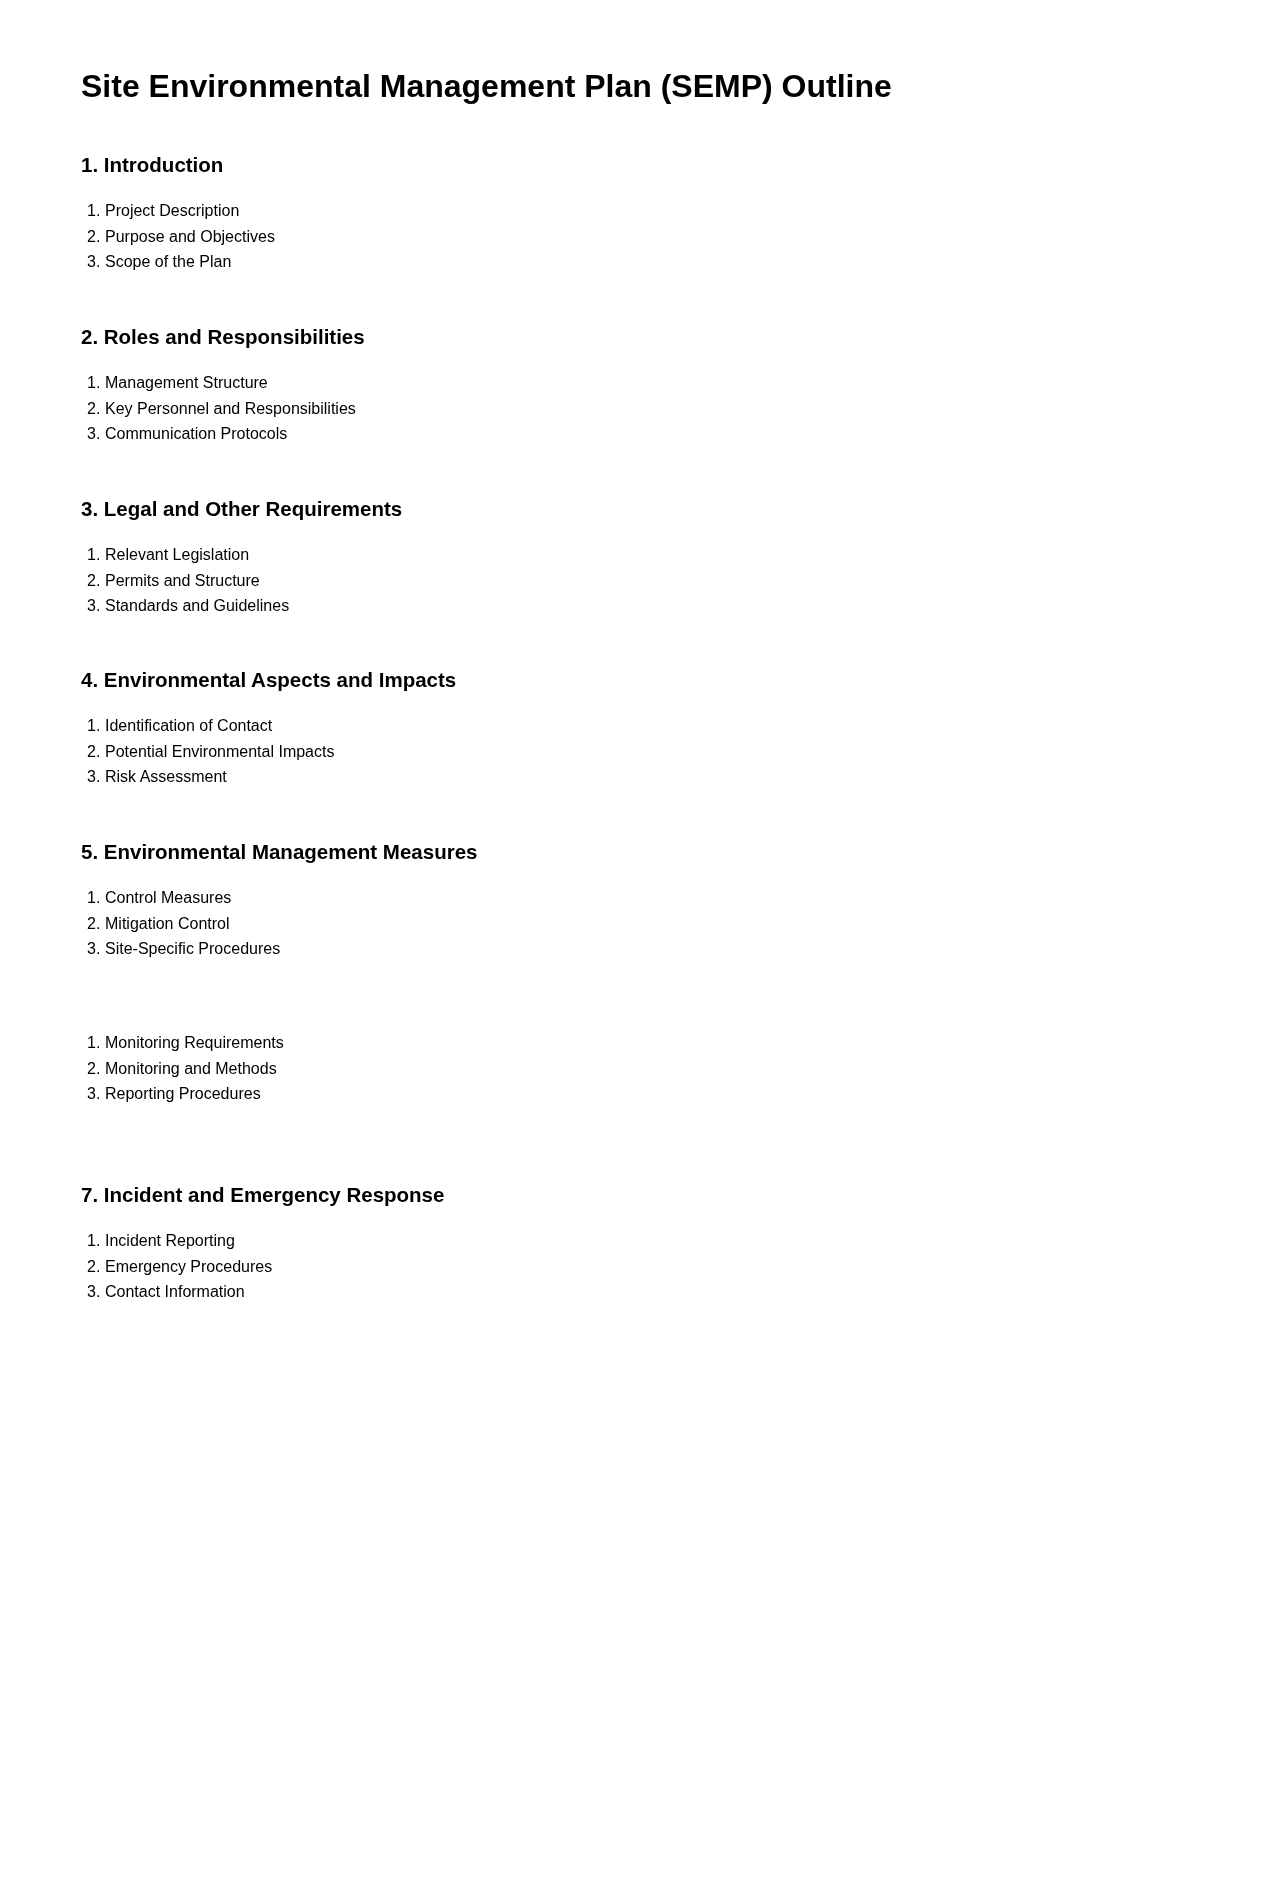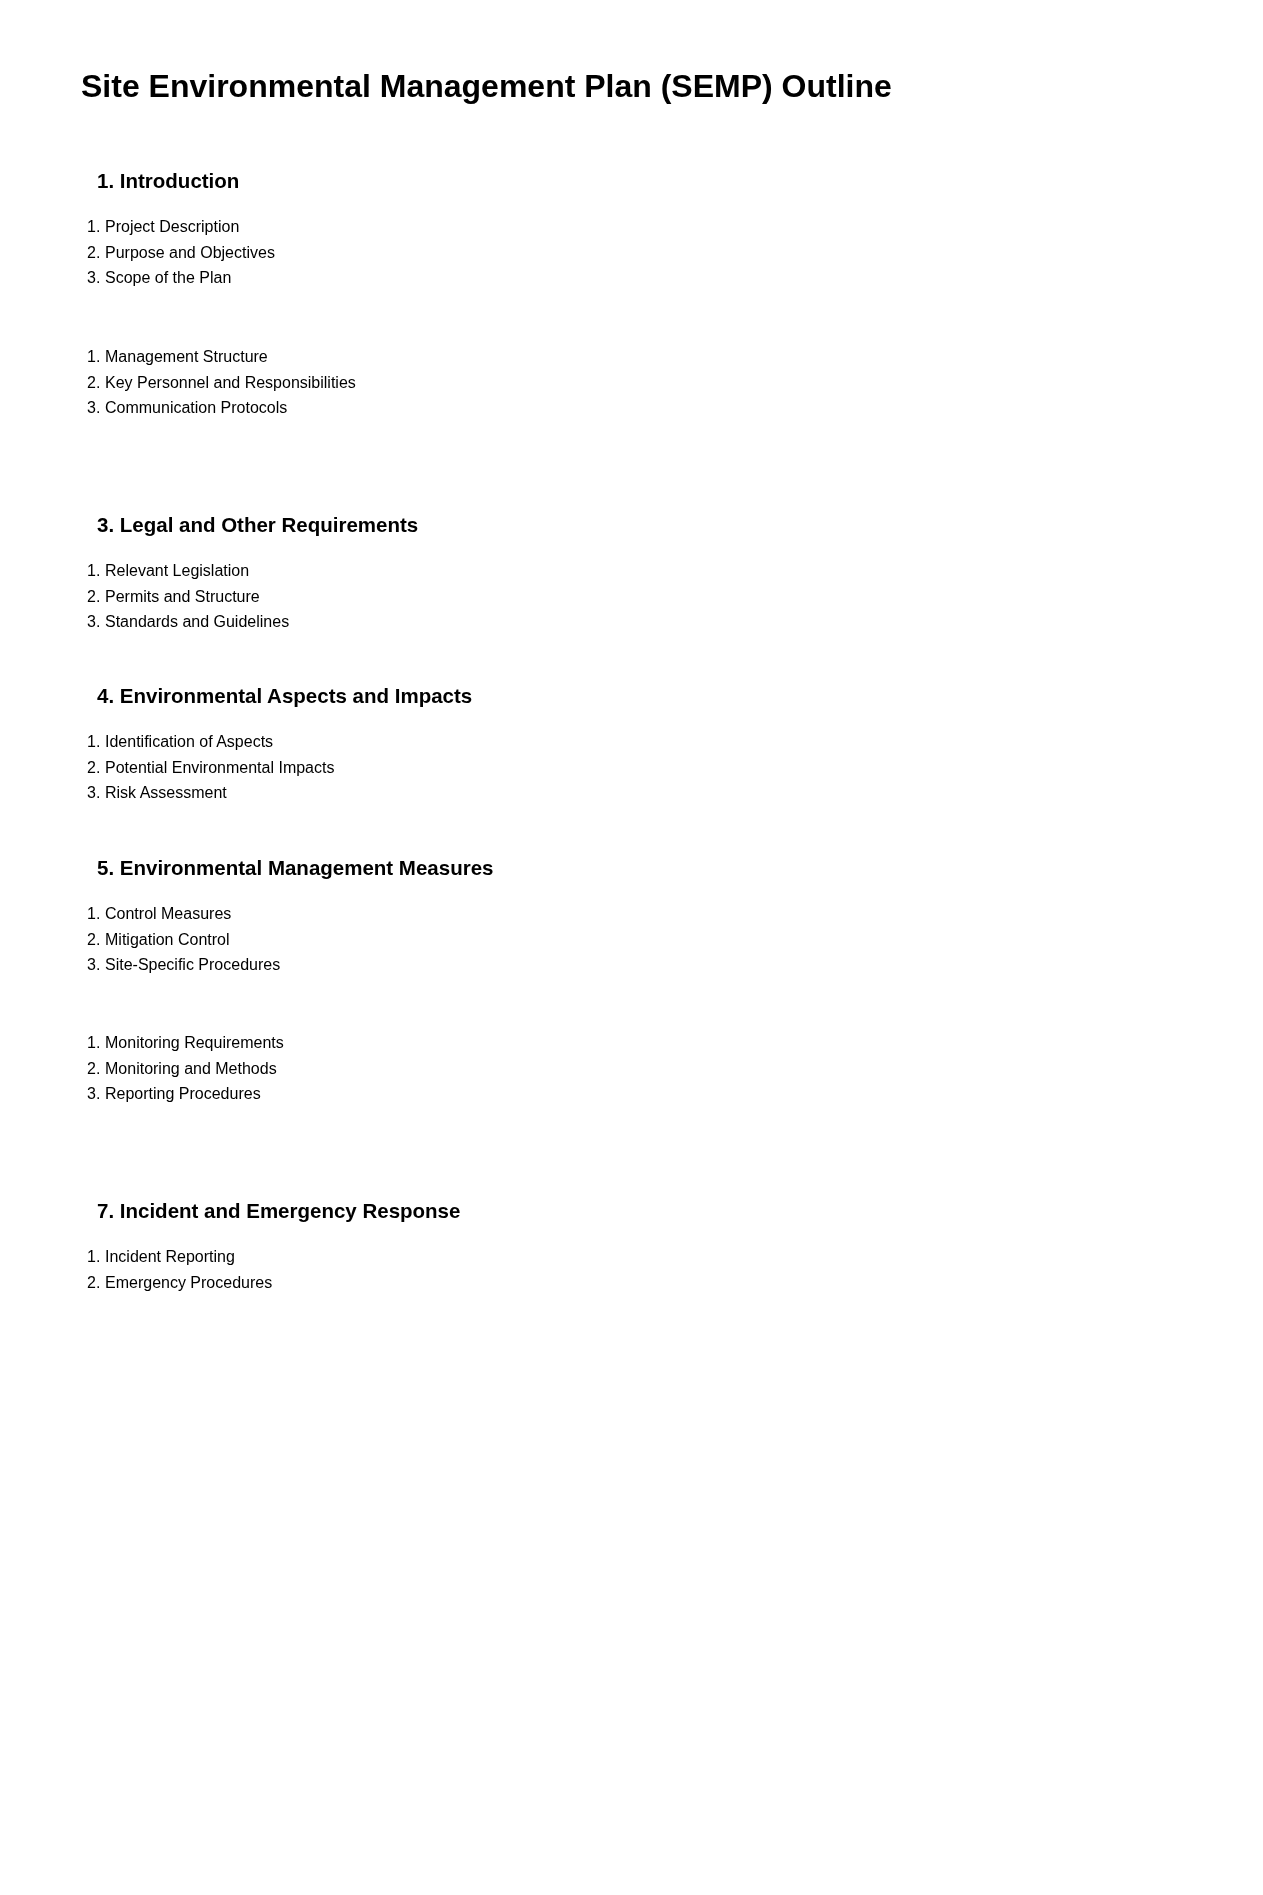--- a/index.html
+++ b/index.html
@@ -2,61 +2,62 @@
 <html><head>
 <meta charset="utf-8">
 <style>
   html, body { margin: 0; padding: 0; background: #ffffff; }
   body { width: 1263px; height: 1895px; position: relative; overflow: hidden;
          font-family: "Liberation Sans", sans-serif; color: #000; }
   .page { position: absolute; left: 0; top: 0; width: 1082px; height: 1297px; overflow: hidden; }
   .title { position: absolute; left: 81px; top: 66px; margin: 0; font-size: 32px; font-weight: bold;
            line-height: 40px; white-space: nowrap; }
   .section { position: absolute; left: 81px; width: 1100px; }
-  .section h2 { margin: 16px; font-size: 20.5px; font-weight: bold; line-height: 26px; white-space: nowrap; }
+  .section h2 { margin: 0; font-size: 20.5px; font-weight: bold; line-height: 26px; white-space: nowrap; }
   .section ol { margin: 20px 0 0 0; padding: 0 0 0 24px; list-style: none; }
   .section li { font-size: 16px; line-height: 25.6px; height: 25.6px; white-space: nowrap; position: relative; }
   .section li .num { position: absolute; left: -18px; width: 16px; text-align: left; }
 </style>
 </head>
 <body>
 
 <div class="page">
   <h1 class="title">Site Environmental Management Plan (SEMP) Outline</h1>
 
   <div class="section" style="top:152px">
     <h2>1. Introduction</h2>
     <ol>
       <li><span class="num">1.</span><span>Project Description</span></li>
       <li><span class="num">2.</span><span>Purpose and Objectives</span></li>
       <li><span class="num">3.</span><span>Scope of the Plan</span></li>
     </ol>
   </div>
 
   <div class="section" style="top:324px">
+    <h2>2. Roles and Responsibilities</h2>
     <ol>
       <li><span class="num">1.</span><span>Management Structure</span></li>
       <li><span class="num">2.</span><span>Key Personnel and Responsibilities</span></li>
       <li><span class="num">3.</span><span>Communication Protocols</span></li>
     </ol>
   </div>
 
   <div class="section" style="top:496px">
     <h2>3. Legal and Other Requirements</h2>
     <ol>
       <li><span class="num">1.</span><span>Relevant Legislation</span></li>
       <li><span class="num">2.</span><span>Permits and Structure</span></li>
       <li><span class="num">3.</span><span>Standards and Guidelines</span></li>
     </ol>
   </div>
 
   <div class="section" style="top:667px">
     <h2>4. Environmental Aspects and Impacts</h2>
     <ol>
-      <li><span class="num">1.</span><span>Identification of Aspects</span></li>
+      <li><span class="num">1.</span><span>Identification of Contact</span></li>
       <li><span class="num">2.</span><span>Potential Environmental Impacts</span></li>
       <li><span class="num">3.</span><span>Risk Assessment</span></li>
     </ol>
   </div>
 
   <div class="section" style="top:839px">
     <h2>5. Environmental Management Measures</h2>
     <ol>
       <li><span class="num">1.</span><span>Control Measures</span></li>
       <li><span class="num">2.</span><span>Mitigation Control</span></li>

